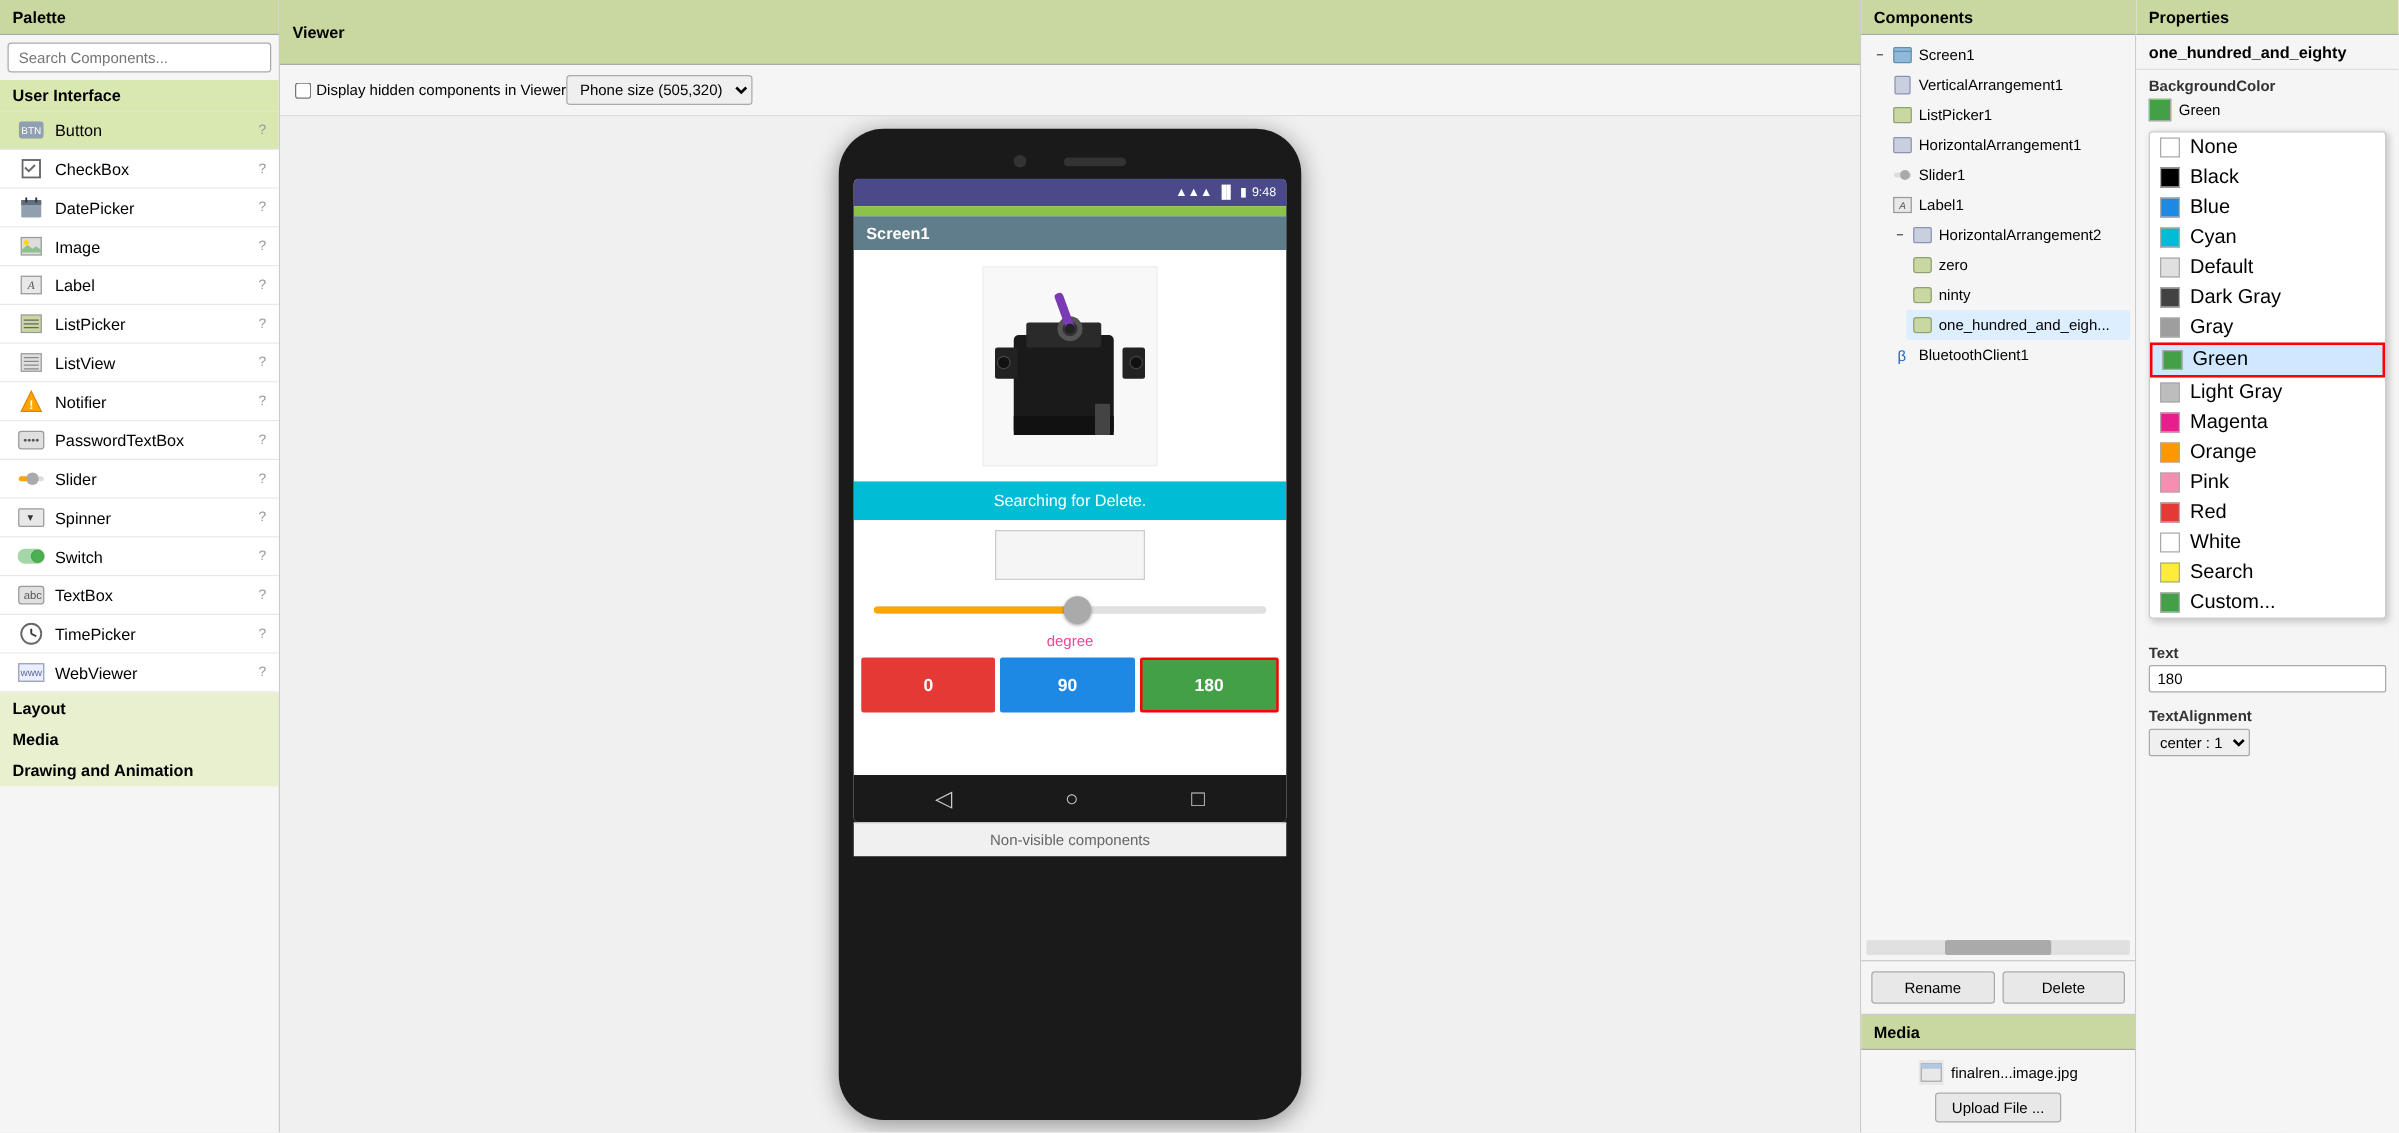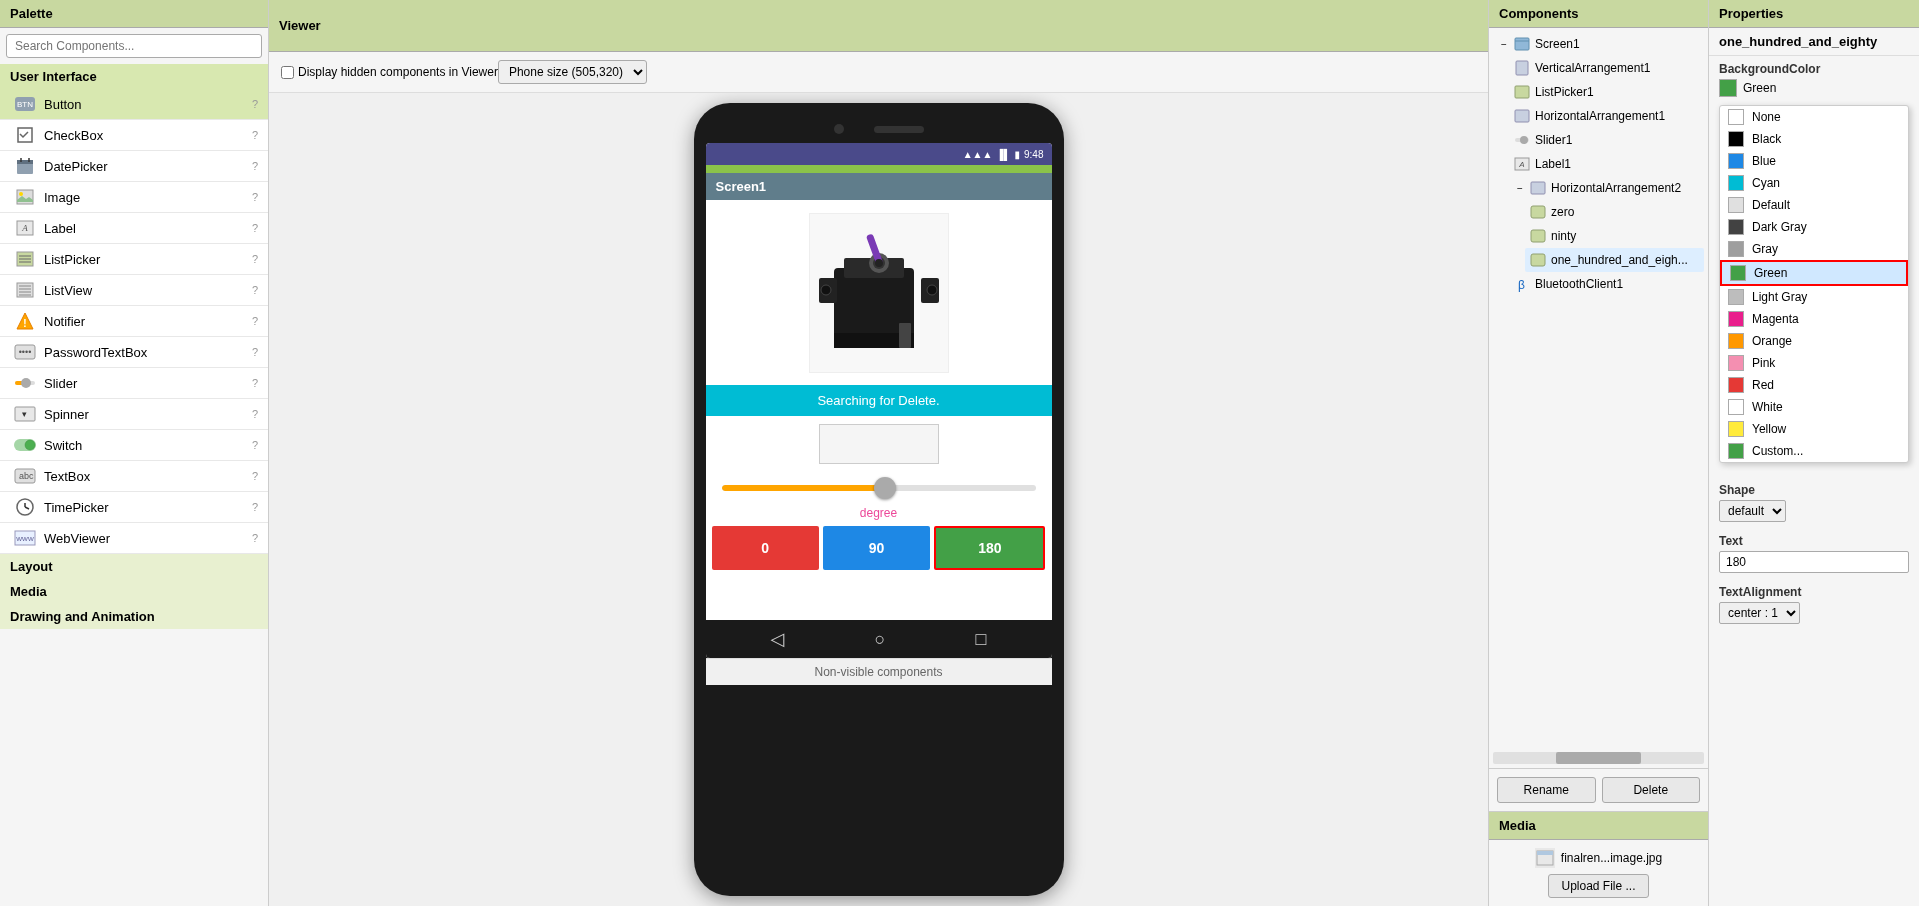--- a/index.html
+++ b/index.html
@@ -1,19 +1,19 @@
 <!DOCTYPE html>
 <html><head>
   <meta charset="utf-8">
   <style>
     * { box-sizing: border-box; margin: 0; padding: 0; }
     body { font-family: Arial, sans-serif; font-size: 13px; background: #f0f0f0; display: flex; height: 906px; overflow: hidden; }
 
     
-    #palette { width: 269px; background: #f5f5f5; border-right: 1px solid #ccc; display: flex; flex-direction: column; }
+    #palette { width: 224px; background: #f5f5f5; border-right: 1px solid #ccc; display: flex; flex-direction: column; }
     .panel-header { background: #c8d8a0; padding: 6px 10px; font-weight: bold; font-size: 13px; border-bottom: 1px solid #aaa; }
     .search-box { padding: 6px; }
     .search-box input { width: 100%; padding: 4px 8px; border: 1px solid #aaa; border-radius: 3px; font-size: 12px; background: #fff; }
     .section-header { background: #d8e8b0; padding: 5px 10px; font-weight: bold; font-size: 13px; }
     .palette-item { display: flex; align-items: center; padding: 4px 10px 4px 14px; border-bottom: 1px solid #e8e8e8; cursor: pointer; background: #fff; }
     .palette-item.selected { background: #d8e8b0; }
     .palette-item .item-icon { width: 22px; height: 22px; margin-right: 8px; display: flex; align-items: center; justify-content: center; }
     .palette-item .item-label { flex: 1; font-size: 13px; }
     .palette-item .help-icon { color: #999; font-size: 11px; cursor: pointer; }
     .section-sub { background: #e8f0d0; padding: 5px 10px; font-weight: bold; font-size: 13px; cursor: pointer; }
@@ -76,21 +76,21 @@
 
     
     #properties { width: 210px; background: #f5f5f5; display: flex; flex-direction: column; overflow-y: auto; }
     .prop-title { padding: 6px 10px; font-size: 13px; font-weight: bold; border-bottom: 1px solid #ddd; background: #f5f5f5; }
     .prop-section { padding: 6px 10px; }
     .prop-label { font-size: 12px; color: #333; margin-bottom: 3px; font-weight: bold; }
     .prop-value { display: flex; align-items: center; gap: 6px; margin-bottom: 8px; }
     .color-swatch { width: 18px; height: 18px; border: 1px solid #aaa; }
     .color-name { font-size: 12px; }
     .color-dropdown { background: #fff; border: 1px solid #ccc; border-radius: 3px; margin: 4px 0 8px; box-shadow: 2px 2px 6px rgba(0,0,0,0.2); }
-    .color-option { display: flex; align-items: center; gap: 8px; padding: 3px 8px; cursor: pointer; font-size: 12px; }
+    .color-option { display: flex; align-items: center; gap: 8px; padding: 3px 8px; cursor: pointer; font-size: 16px; }
     .color-option.selected { background: #d0e8ff; }
     .color-option .swatch { width: 16px; height: 16px; border: 1px solid #aaa; }
     .prop-input { width: 100%; padding: 3px 6px; font-size: 12px; border: 1px solid #aaa; border-radius: 2px; }
     .prop-select { display: flex; align-items: center; gap: 4px; }
     .prop-select select { padding: 2px 4px; font-size: 12px; border: 1px solid #aaa; border-radius: 2px; }
     .prop-checkbox { width: 14px; height: 14px; cursor: pointer; }
 
     .highlight-green { border: 2px solid red; }
   </style>
 </head>
@@ -552,37 +552,29 @@
       <div class="color-option">
         <div class="swatch" style="background:#e53935;"></div>
         <span>Red</span>
       </div>
       <div class="color-option">
         <div class="swatch" style="background:#ffffff; border:1px solid #aaa;"></div>
         <span>White</span>
       </div>
       <div class="color-option">
         <div class="swatch" style="background:#ffeb3b;"></div>
-        <span>Yellow</span>
+        <span>Search</span>
       </div>
       <div class="color-option">
         <div class="swatch" style="background:#43a047;"></div>
         <span>Custom...</span>
       </div>
     </div>
   </div>
 
-  <div class="prop-section">
-    <div class="prop-label">Shape</div>
-    <div class="prop-select">
-      <select>
-        <option>default</option>
-      </select>
-    </div>
-  </div>
 
 
   <div class="prop-section">
     <div class="prop-label">Text</div>
     <input type="text" class="prop-input" value="180" style="">
   </div>
 
   <div class="prop-section">
     <div class="prop-label">TextAlignment</div>
     <div class="prop-select">

